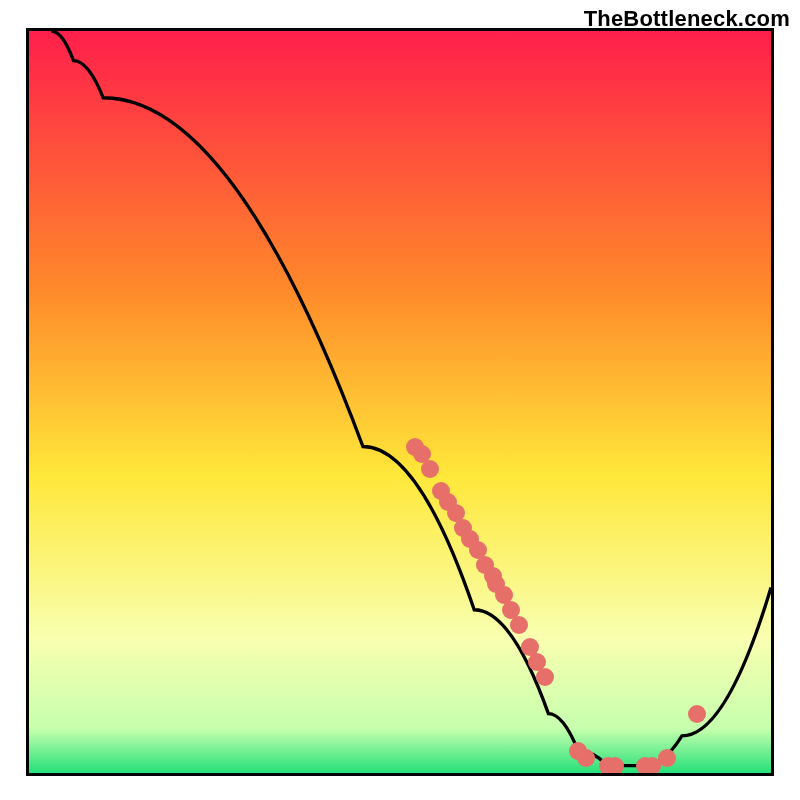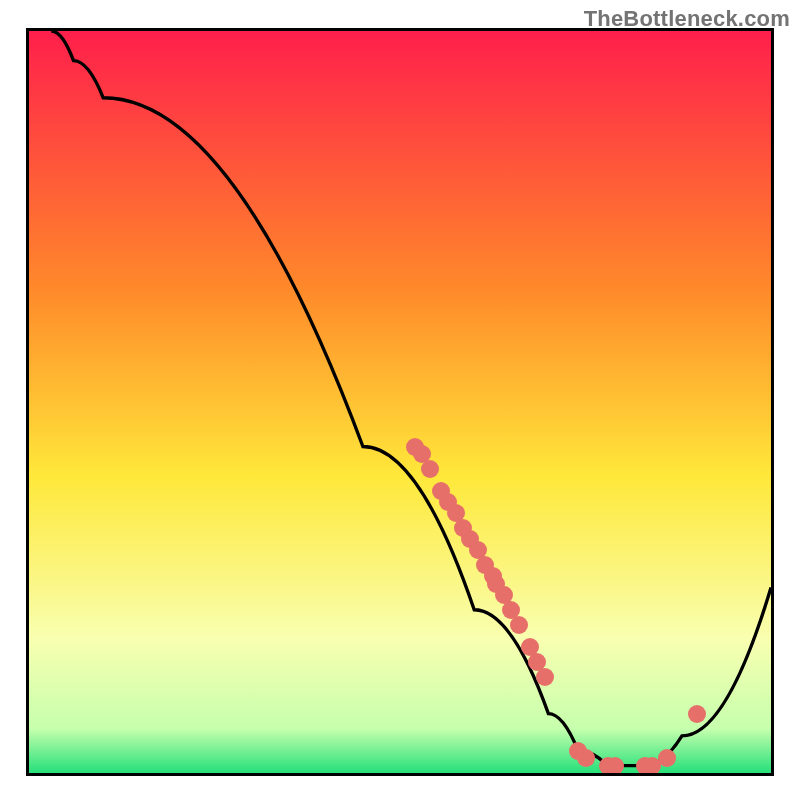--- a/index.html
+++ b/index.html
@@ -14,21 +14,21 @@
     position: relative;
     width: 800px;
     height: 800px;
   }
   .watermark {
     position: absolute;
     top: 6px;
     right: 10px;
     font-size: 22px;
     font-weight: 600;
-    color: #737373;
+    color: #000000;
     letter-spacing: 0.2px;
     user-select: none;
   }
   .plot-frame {
     position: absolute;
     left: 26px;
     top: 28px;
     width: 748px;
     height: 748px;
     border: 3px solid #000;

